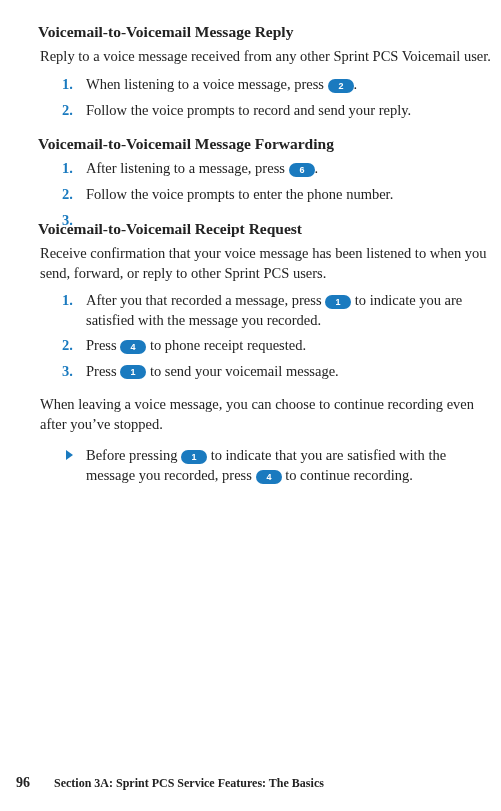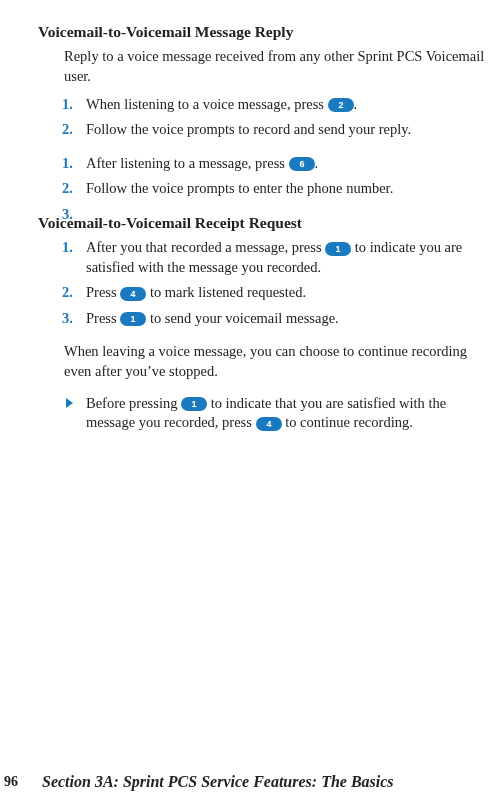--- a/index.html
+++ b/index.html
@@ -20,21 +20,21 @@
   }
   .section-heading {
     font-weight: bold;
     font-size: 15.5px;
     margin: 0 0 6px 0;
     line-height: 1.25;
   }
   .intro {
     font-size: 14.5px;
     line-height: 1.35;
-    margin: 0 0 8px 26px;
+    margin: 0 0 8px 2px;
   }
   ol.steps {
     list-style: none;
     margin: 0 0 14px 0;
     padding: 0;
   }
   ol.steps li {
     font-size: 14.5px;
     line-height: 1.35;
     margin: 0 0 6px 0;
@@ -73,37 +73,36 @@
   .key {
     display: inline-block;
     vertical-align: middle;
   }
   .key svg {
     display: block;
   }
   .footer {
     position: absolute;
     bottom: 20px;
-    left: 0;
+    left: 12px;
     font-size: 13px;
     font-weight: bold;
     display: flex;
-    align-items: center;
+    align-items: flex-end;
   }
   .footer .pgnum {
     width: 38px;
     text-align: left;
     padding-left: 4px;
     font-weight: bold;
     font-size: 14px;
   }
   .footer .label {
     font-weight: bold;
-    font-size: 16px;
-    font-style: italic;
+    font-size: 12px;
   }
 </style>
 </head>
 <body>
 
 <div class="page">
 
   <div class="section-heading">Voicemail-to-Voicemail Message Reply</div>
   <p class="intro">Reply to a voice message received from any other Sprint PCS Voicemail user.</p>
   <ol class="steps">
@@ -113,52 +112,54 @@
             <rect x="0" y="0" rx="7" ry="7" width="26" height="14" fill="#1a7abf"></rect>
             <text x="13" y="10" text-anchor="middle" font-family="Arial" font-size="9" font-weight="bold" fill="#fff">2</text>
           </svg></span><span>.</span>
     </li>
     <li>
       <span class="num">2.</span>
       <span>Follow the voice prompts to record and send your reply.</span>
     </li>
   </ol>
 
+  <div class="section-heading">Voicemail-to-Voicemail Message Forwarding</div>
   <ol class="steps">
     <li>
       <span class="num">1.</span>
       <span>After listening to a message, press </span><span class="key"><svg width="26" height="14">
             <rect x="0" y="0" rx="7" ry="7" width="26" height="14" fill="#1a7abf"></rect>
             <text x="13" y="10" text-anchor="middle" font-family="Arial" font-size="9" font-weight="bold" fill="#fff">6</text>
           </svg></span><span>.</span>
     </li>
     <li>
       <span class="num">2.</span>
       <span>Follow the voice prompts to enter the phone number.</span>
     </li>
     <li>
       <span class="num">3.</span>
     </li>
   </ol>
 
   <div class="section-heading">Voicemail-to-Voicemail Receipt Request</div>
+  <p class="intro">Receive confirmation that your voice message has been listened to when you send, forward, or reply to other Sprint PCS users.</p>
   <ol class="steps">
     <li>
       <span class="num">1.</span>
       <span>After you that recorded a message, press </span><span class="key"><svg width="26" height="14">
             <rect x="0" y="0" rx="7" ry="7" width="26" height="14" fill="#1a7abf"></rect>
             <text x="13" y="10" text-anchor="middle" font-family="Arial" font-size="9" font-weight="bold" fill="#fff">1</text>
           </svg></span><span> to indicate you are satisfied with the message you recorded.</span>
     </li>
     <li>
       <span class="num">2.</span>
       <span>Press </span><span class="key"><svg width="26" height="14">
             <rect x="0" y="0" rx="7" ry="7" width="26" height="14" fill="#1a7abf"></rect>
             <text x="13" y="10" text-anchor="middle" font-family="Arial" font-size="9" font-weight="bold" fill="#fff">4</text>
-          </svg></span><span> to mark listened requested.</span>
+          </svg></span><span> to phone receipt requested.</span>
     </li>
     <li>
       <span class="num">3.</span>
       <span>Press </span><span class="key"><svg width="26" height="14">
             <rect x="0" y="0" rx="7" ry="7" width="26" height="14" fill="#1a7abf"></rect>
             <text x="13" y="10" text-anchor="middle" font-family="Arial" font-size="9" font-weight="bold" fill="#fff">1</text>
           </svg></span><span> to send your voicemail message.</span>
     </li>
   </ol>
 

